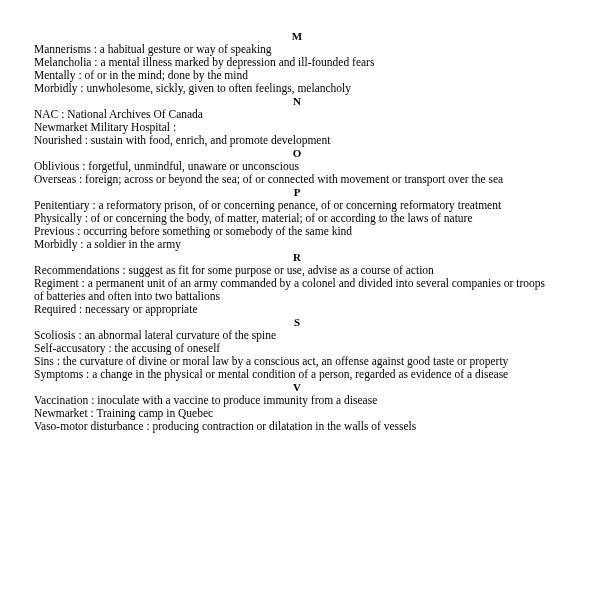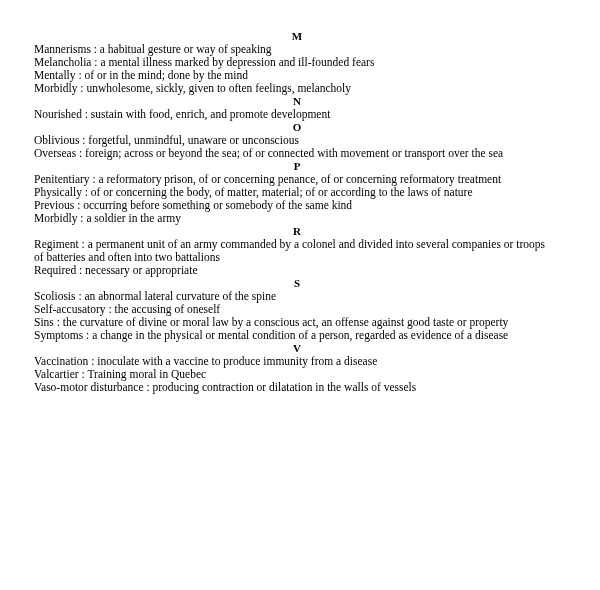--- a/index.html
+++ b/index.html
@@ -64,20 +64,22 @@
         <div class="entry-wrap">
           <div class="entry">Mannerisms : a habitual gesture or way of speaking</div>
           <div class="entry">Melancholia : a mental illness marked by depression and ill-founded fears</div>
           <div class="entry">Mentally : of or in the mind; done by the mind</div>
           <div class="entry">Morbidly : unwholesome, sickly, given to often feelings, melancholy</div>
         </div>
       </div>
       <div class="section">
         <div class="section-heading">N</div>
         <div class="entry-wrap">
+          <div class="entry">NAC : National Archives Of Canada</div>
+          <div class="entry">Newmarket Military Hospital :</div>
           <div class="entry">Nourished : sustain with food, enrich, and promote development</div>
         </div>
       </div>
       <div class="section">
         <div class="section-heading">O</div>
         <div class="entry-wrap">
           <div class="entry">Oblivious  : forgetful, unmindful, unaware or unconscious</div>
           <div class="entry">Overseas : foreign; across or beyond the sea; of or connected with movement or transport over the sea</div>
         </div>
       </div>
@@ -86,35 +88,36 @@
         <div class="entry-wrap">
           <div class="entry">Penitentiary : a reformatory prison, of or concerning penance, of or concerning reformatory treatment</div>
           <div class="entry">Physically : of or concerning the body, of matter, material; of or according to the laws of nature</div>
           <div class="entry">Previous : occurring before something or somebody of the same kind</div>
           <div class="entry">Morbidly : a soldier in the army</div>
         </div>
       </div>
       <div class="section">
         <div class="section-heading">R</div>
         <div class="entry-wrap">
+          <div class="entry">Recommendations : suggest as fit for some purpose or use, advise as a course of action</div>
           <div class="entry">Regiment : a permanent unit of an army commanded by a colonel and divided into several companies or troops of batteries and often into two battalions</div>
           <div class="entry">Required : necessary or appropriate</div>
         </div>
       </div>
       <div class="section">
         <div class="section-heading">S</div>
         <div class="entry-wrap">
           <div class="entry">Scoliosis : an abnormal lateral curvature of the spine</div>
           <div class="entry">Self-accusatory : the accusing of oneself</div>
           <div class="entry">Sins : the curvature of divine or moral law by a conscious act, an offense against good taste or property</div>
           <div class="entry">Symptoms : a change in the physical or mental condition of a person, regarded as evidence of a disease</div>
         </div>
       </div>
       <div class="section">
         <div class="section-heading">V</div>
         <div class="entry-wrap">
           <div class="entry">Vaccination : inoculate with a vaccine to produce immunity from a disease</div>
-          <div class="entry">Valcartier : Training moral in Quebec</div>
+          <div class="entry">Newmarket : Training camp in Quebec</div>
           <div class="entry">Vaso-motor disturbance : producing contraction or dilatation in the walls of vessels</div>
         </div>
       </div>
     </div>
 </div>
 
 </body></html>

